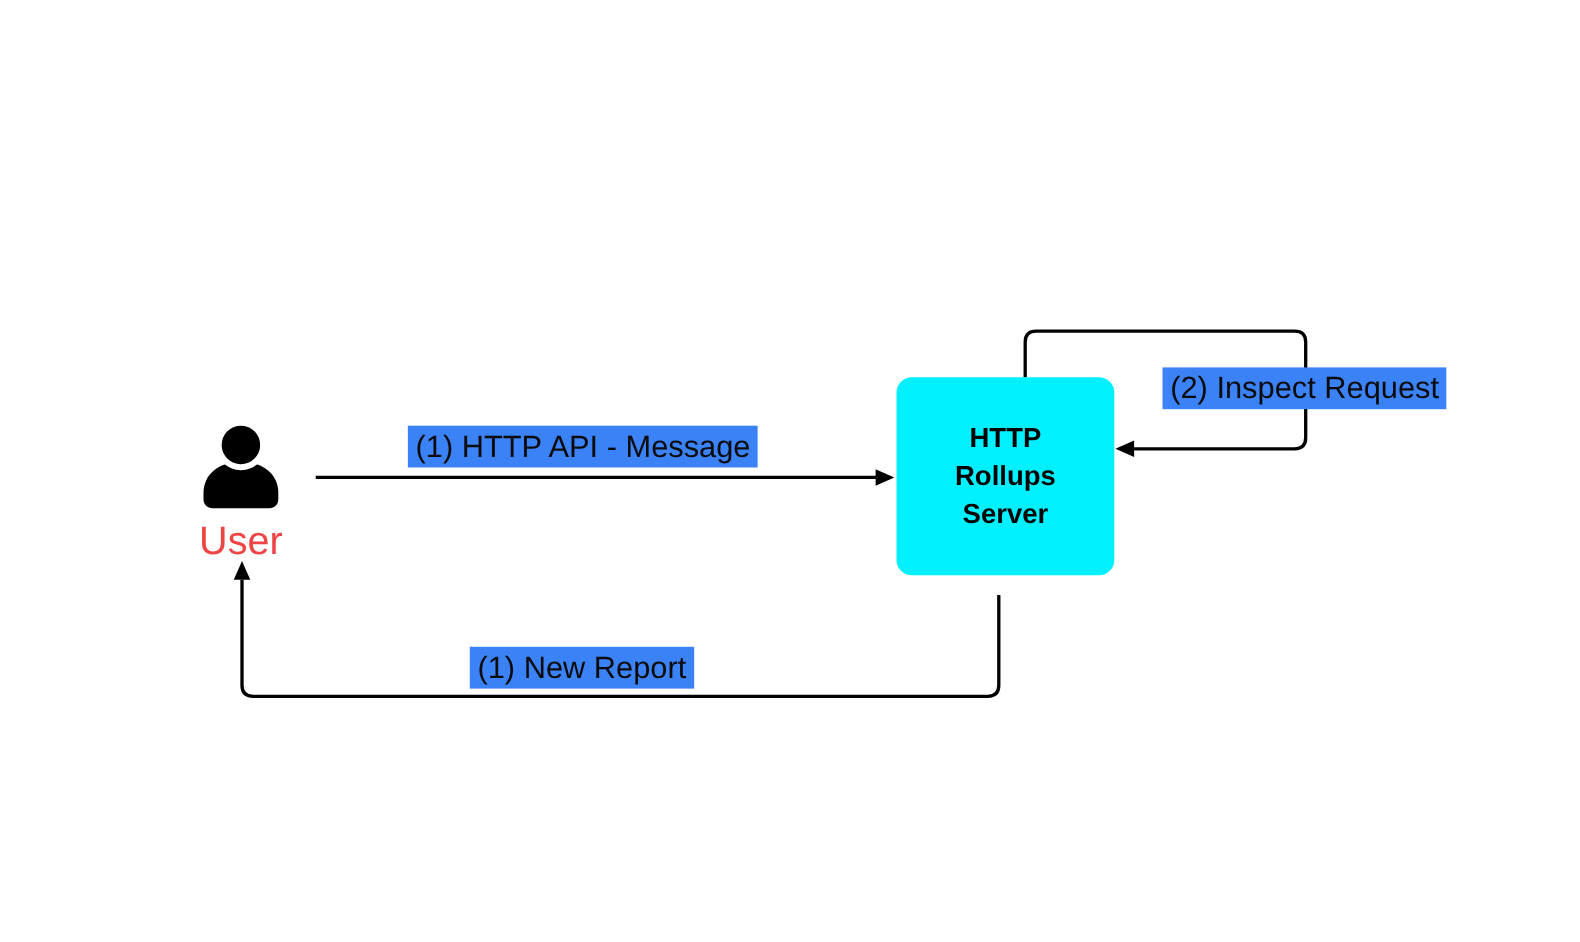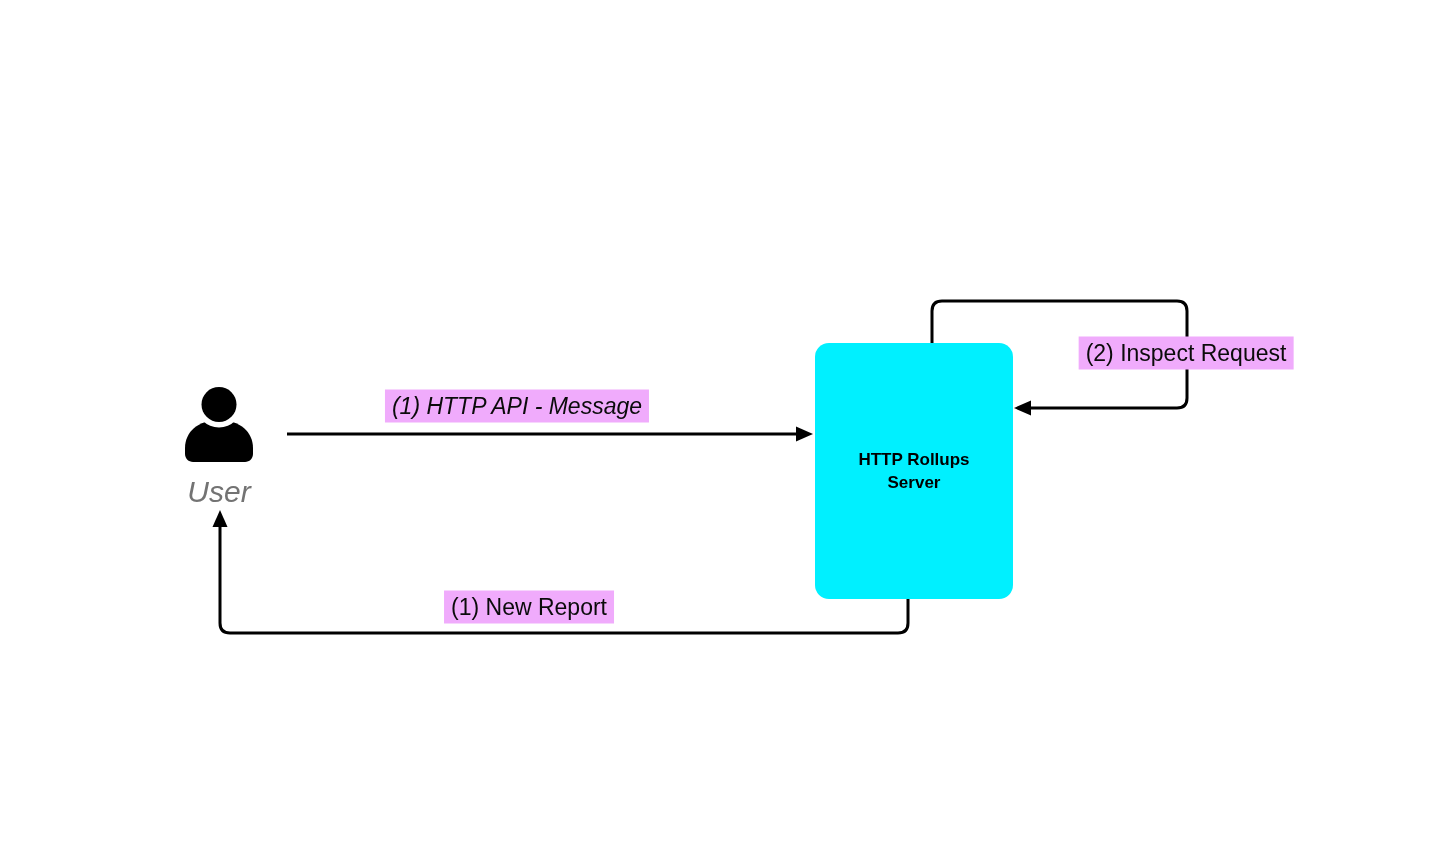--- a/index.html
+++ b/index.html
@@ -28,69 +28,68 @@
   }
   .connectors polygon {
     fill: #000000;
     stroke: none;
   }
   .server-node {
     position: absolute;
     left: 815px;
     top: 343px;
     width: 198px;
-    height: 256px;
+    height: 180px;
     background: #00F0FF;
     border-radius: 14px;
     display: flex;
     align-items: center;
     justify-content: center;
     text-align: center;
     padding: 0 22px;
     box-sizing: border-box;
-    font-size: 17px;
+    font-size: 25px;
     font-weight: 700;
     line-height: 1.38;
     color: #000000;
     z-index: 2;
   }
   .user-node {
     position: absolute;
     left: 183px;
     top: 384px;
     width: 72px;
     z-index: 2;
     display: flex;
     flex-direction: column;
     align-items: center;
   }
   .user-label {
     position: absolute;
     left: 219px;
     top: 492px;
     transform: translate(-50%, -50%);
-    font-size: 30px;
+    font-size: 36px;
     font-weight: 500;
-    color: #737373;
+    color: #ef4444;
     white-space: nowrap;
     z-index: 2;
-    font-style: italic;
   }
   .edge-label {
     position: absolute;
     transform: translate(-50%, -50%);
-    font-size: 23px;
+    font-size: 28px;
     font-weight: 500;
     color: #0b0b0b;
     white-space: nowrap;
-    background: #f0abfc;
+    background: #3b82f6;
     padding: 3px 7px;
     z-index: 3;
   }
-  .edge-label-1 { left: 517px;  top: 406px; font-style: italic; }
+  .edge-label-1 { left: 530px;  top: 406px; }
   .edge-label-2 { left: 1186px; top: 353px; }
   .edge-label-3 { left: 529px;  top: 607px; }
 </style>
 </head>
 <body>
 
 <div class="canvas">
 
   <svg class="connectors" width="1436" height="856" viewBox="0 0 1436 856">
 

